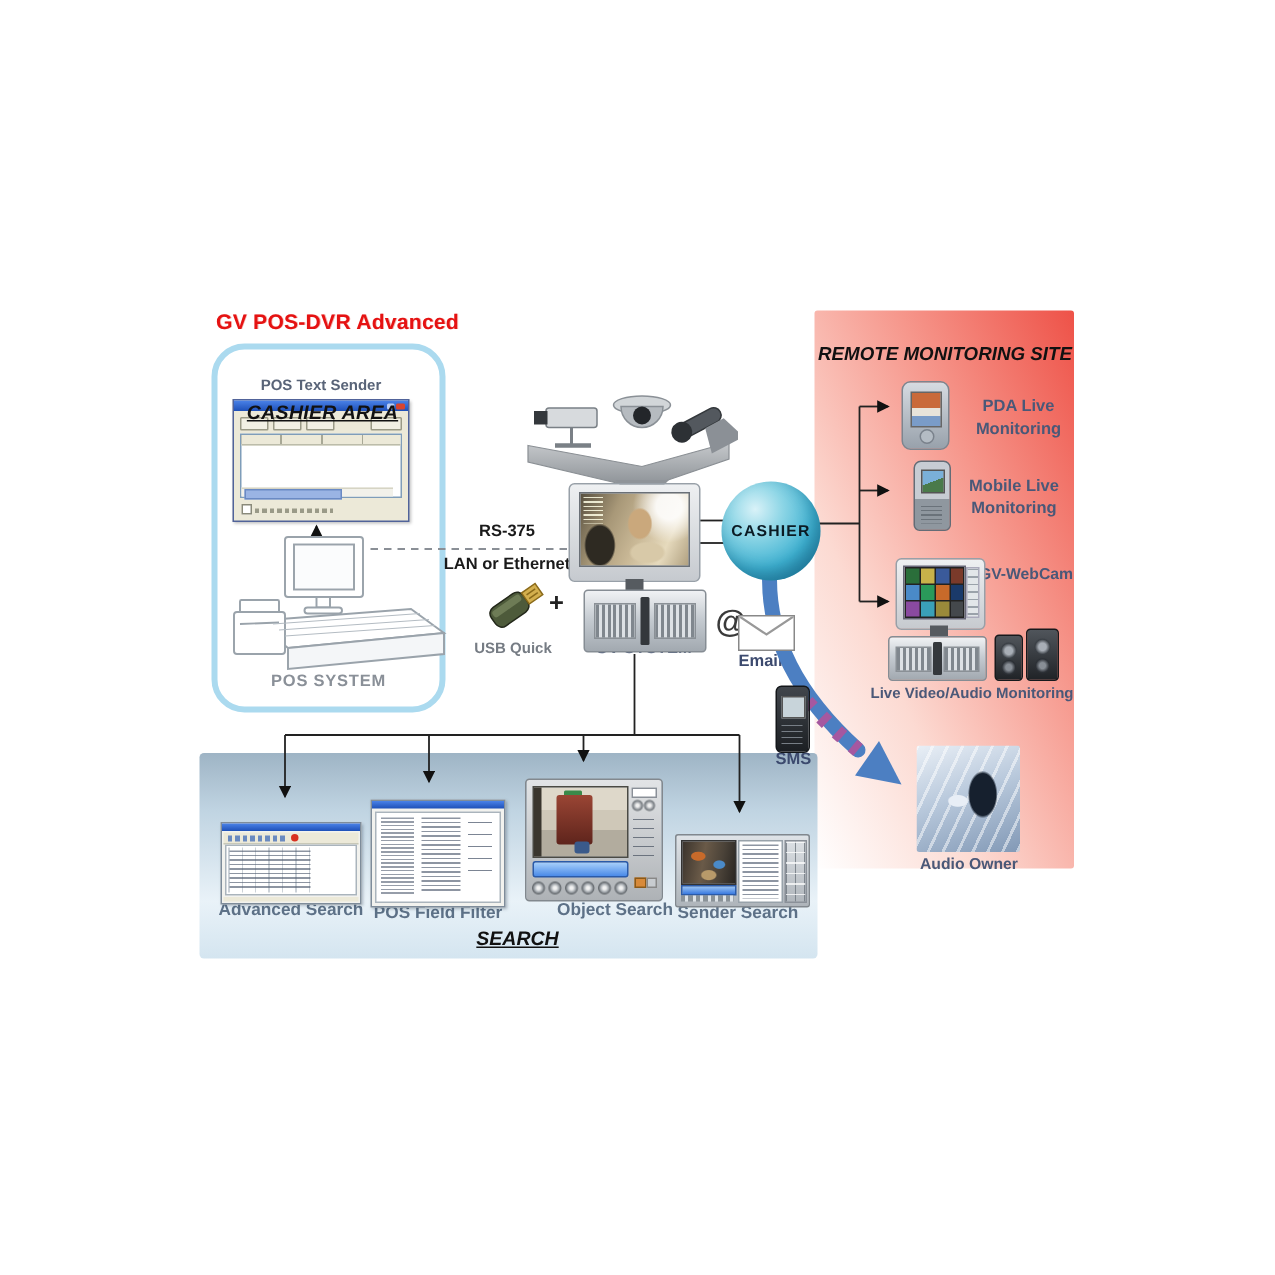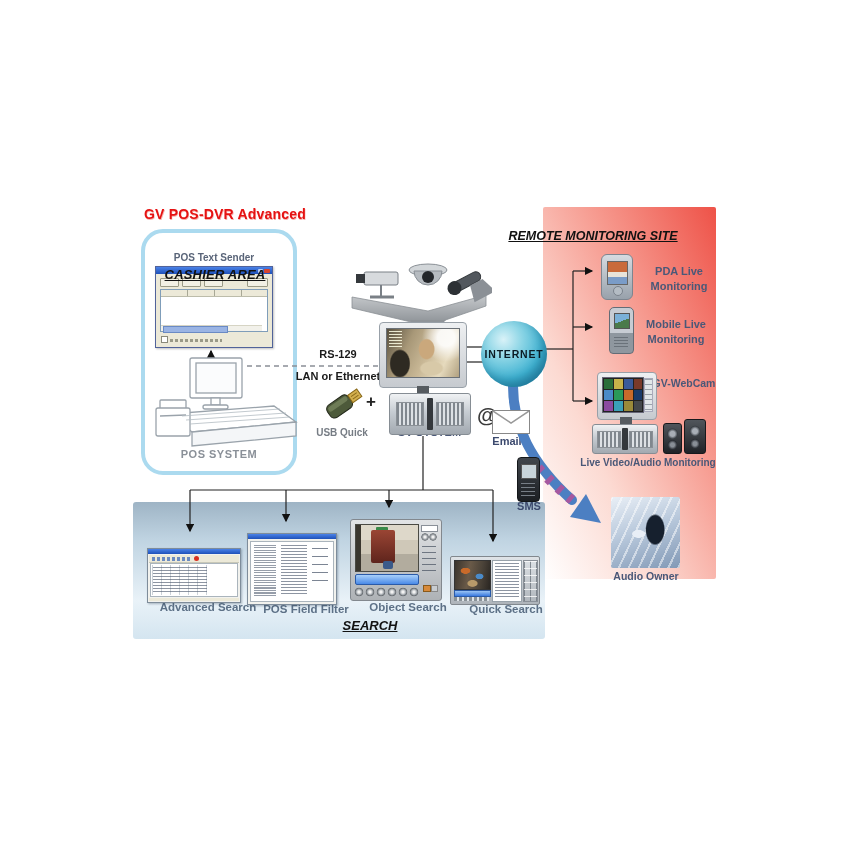--- a/index.html
+++ b/index.html
@@ -69,21 +69,21 @@
 
   
   .globe{left:481px;top:321px;width:66px;height:66px;border-radius:50%;
      background:radial-gradient(circle at 34% 28%,#d9f2f8 0%,#8ed6e6 28%,#3fb2d2 62%,#1b84aa 100%);
      box-shadow:inset -4px -6px 10px rgba(10,60,90,.35);}
   .globe-text{left:514px;top:348px;font-size:10.5px;color:#0b1b24;letter-spacing:.8px;}
 
   
   .pink-panel{left:543px;top:207px;width:173px;height:372px;border-radius:2px;
      background:linear-gradient(to top right,#ffffff 0%,#fcdad2 32%,#f6978c 66%,#ee5248 100%);}
-  .remote-heading{left:593px;top:229px;font-size:12.5px;font-style:italic;color:#111;text-decoration:underline;}
+  .remote-heading{left:630px;top:229px;font-size:12.5px;font-style:italic;color:#111;}
   .slate{color:#4a5878;}
   .two-line{line-height:15px;font-size:11px;}
 
   
   .pda{left:601px;top:254px;width:30px;height:44px;border-radius:6px;border:1px solid #7d858f;
        background:linear-gradient(180deg,#d6dbe1,#98a1ab);}
   .pda-screen{position:absolute;left:5px;top:6px;width:19px;height:22px;border:1px solid #666;
        background:linear-gradient(180deg,#c96a3a 0 45%,#e8e4da 45% 70%,#7a9cc8 70% 100%);}
   .pda-pad{position:absolute;left:11px;bottom:3px;width:8px;height:8px;border-radius:50%;background:#b4bcc4;border:1px solid #7a828c;}
   .mobile{left:609px;top:307px;width:23px;height:45px;border-radius:5px 5px 4px 4px;border:1px solid #646c76;
@@ -125,22 +125,22 @@
   .sms-phone{left:517px;top:457px;width:21px;height:43px;border-radius:4px;border:1px solid #14171a;
      background:linear-gradient(180deg,#41464c,#1c1f23);}
   .sms-screen{position:absolute;left:3px;top:6px;width:14px;height:13px;background:#c8d4da;border:1px solid #555;}
   .sms-keys{position:absolute;left:3px;bottom:4px;width:14px;height:14px;
      background:repeating-linear-gradient(180deg,#777e86 0 1px,transparent 1px 4px);}
   .sms-label{left:529px;top:500px;font-size:11px;color:#3c4a6e;}
 
   
   .blue-panel{left:133px;top:502px;width:412px;height:137px;border-radius:3px;
      background:linear-gradient(180deg,#9eb4c5 0%,#c0d4e2 28%,#e9f2f8 72%,#d4e5f0 100%);}
-  .search-label{font-size:11.5px;color:#5d7187;margin-left:14px;}
-  .search-heading{left:345px;top:618px;font-size:13px;font-style:italic;color:#111;text-decoration:underline;margin-left:25px;}
+  .search-label{font-size:11.5px;color:#5d7187;}
+  .search-heading{left:345px;top:618px;font-size:13px;font-style:italic;color:#111;text-decoration:underline;}
 
   .swin{position:absolute;border:1px solid #7e8c9a;background:#f2f2ee;box-shadow:1px 1px 2px rgba(40,60,80,.35);}
   .s-titlebar{height:5px;background:linear-gradient(180deg,#4a82e8,#1e50b8);}
   .tx{background-image:repeating-linear-gradient(180deg,rgba(80,92,112,.65) 0 1px,transparent 1px 3px);}
   .tx-dense{background-image:repeating-linear-gradient(180deg,rgba(80,92,112,.6) 0 1px,transparent 1px 2.5px);}
   .tx-sparse{background-image:repeating-linear-gradient(180deg,rgba(80,92,112,.75) 0 1px,transparent 1px 8px);}
 
   
   .adv-win{left:147px;top:548px;width:92px;height:53px;}
   .adv-toolbar{position:absolute;left:1px;right:1px;top:6px;height:7px;background:#ece9d8;border-bottom:1px solid #c8c8b8;}
@@ -294,21 +294,21 @@
       <line x1="10" y1="64" x2="36" y2="63"></line>
     </g>
     <g stroke="#b4bcc3" stroke-width="0.8" fill="none">
       <line x1="32" y1="64" x2="130" y2="57"></line>
       <line x1="36" y1="68" x2="136" y2="61"></line>
       <line x1="40" y1="72" x2="140" y2="65"></line>
     </g>
   </svg>
   <div class="lbl pos-system-label">POS SYSTEM</div>
 
-  <div class="lbl rs232-label">RS-129</div>
+  <div class="lbl rs232-label">RS-375</div>
   <div class="lbl lan-label">LAN or Ethernet</div>
 
   <svg class="abs device" style="left:352px;top:258px;" width="140" height="52" viewBox="0 0 140 52">
     <g>
       <rect x="12" y="14" width="34" height="13" rx="2" fill="#d7dadd" stroke="#7a8086"></rect>
       <rect x="4" y="16" width="9" height="9" fill="#34383c"></rect>
       <line x1="29" y1="27" x2="29" y2="38" stroke="#7a8086" stroke-width="2"></line>
       <line x1="18" y1="39" x2="42" y2="39" stroke="#7a8086" stroke-width="3"></line>
     </g>
     <g>
@@ -343,21 +343,21 @@
   <div class="lbl plus-sign">+</div>
 
   <div class="server gv-server device">
     <div class="vent vent-l"></div>
     <div class="vent vent-r"></div>
     <div class="cstripe"></div>
   </div>
   <div class="lbl gv-sys-label">GV-SYSTEM</div>
 
   <div class="abs globe device"></div>
-  <div class="lbl globe-text toplabel">INTERNET</div>
+  <div class="lbl globe-text toplabel">CASHIER</div>
 
   <div class="lbl remote-heading toplabel">REMOTE MONITORING SITE</div>
 
   <div class="abs pda device">
     <div class="pda-screen"></div>
     <div class="pda-pad"></div>
   </div>
   <div class="lbl two-line slate" style="left:679px;top:264px;">
     <div>PDA Live</div>
     <div>Monitoring</div>
@@ -455,28 +455,28 @@
     <div class="obj-bluebar"></div>
     <div class="obj-knobs"></div>
     <div class="obj-panel">
       <div class="obj-drop"></div>
       <div class="obj-dials"></div>
       <div class="obj-checks"></div>
       <div class="obj-btn"></div>
       <div class="obj-btn2"></div>
     </div>
   </div>
-  <div class="lbl search-label" style="left:394px;top:601px;">Object Search</div>
+  <div class="lbl search-label" style="left:410px;top:601px;">Object Search</div>
 
   <div class="abs qik-win device">
     <div class="qik-video"></div>
     <div class="qik-bluebar"></div>
     <div class="qik-tiny"></div>
     <div class="qik-list">
       <div class="qik-rows tx"></div>
     </div>
     <div class="qik-btns"></div>
   </div>
-  <div class="lbl search-label" style="left:492px;top:603px;">Quick Search</div>
+  <div class="lbl search-label" style="left:492px;top:603px;">Sender Search</div>
 
   <div class="lbl search-heading toplabel">SEARCH</div>
 
 </div>
 
 </body></html>

